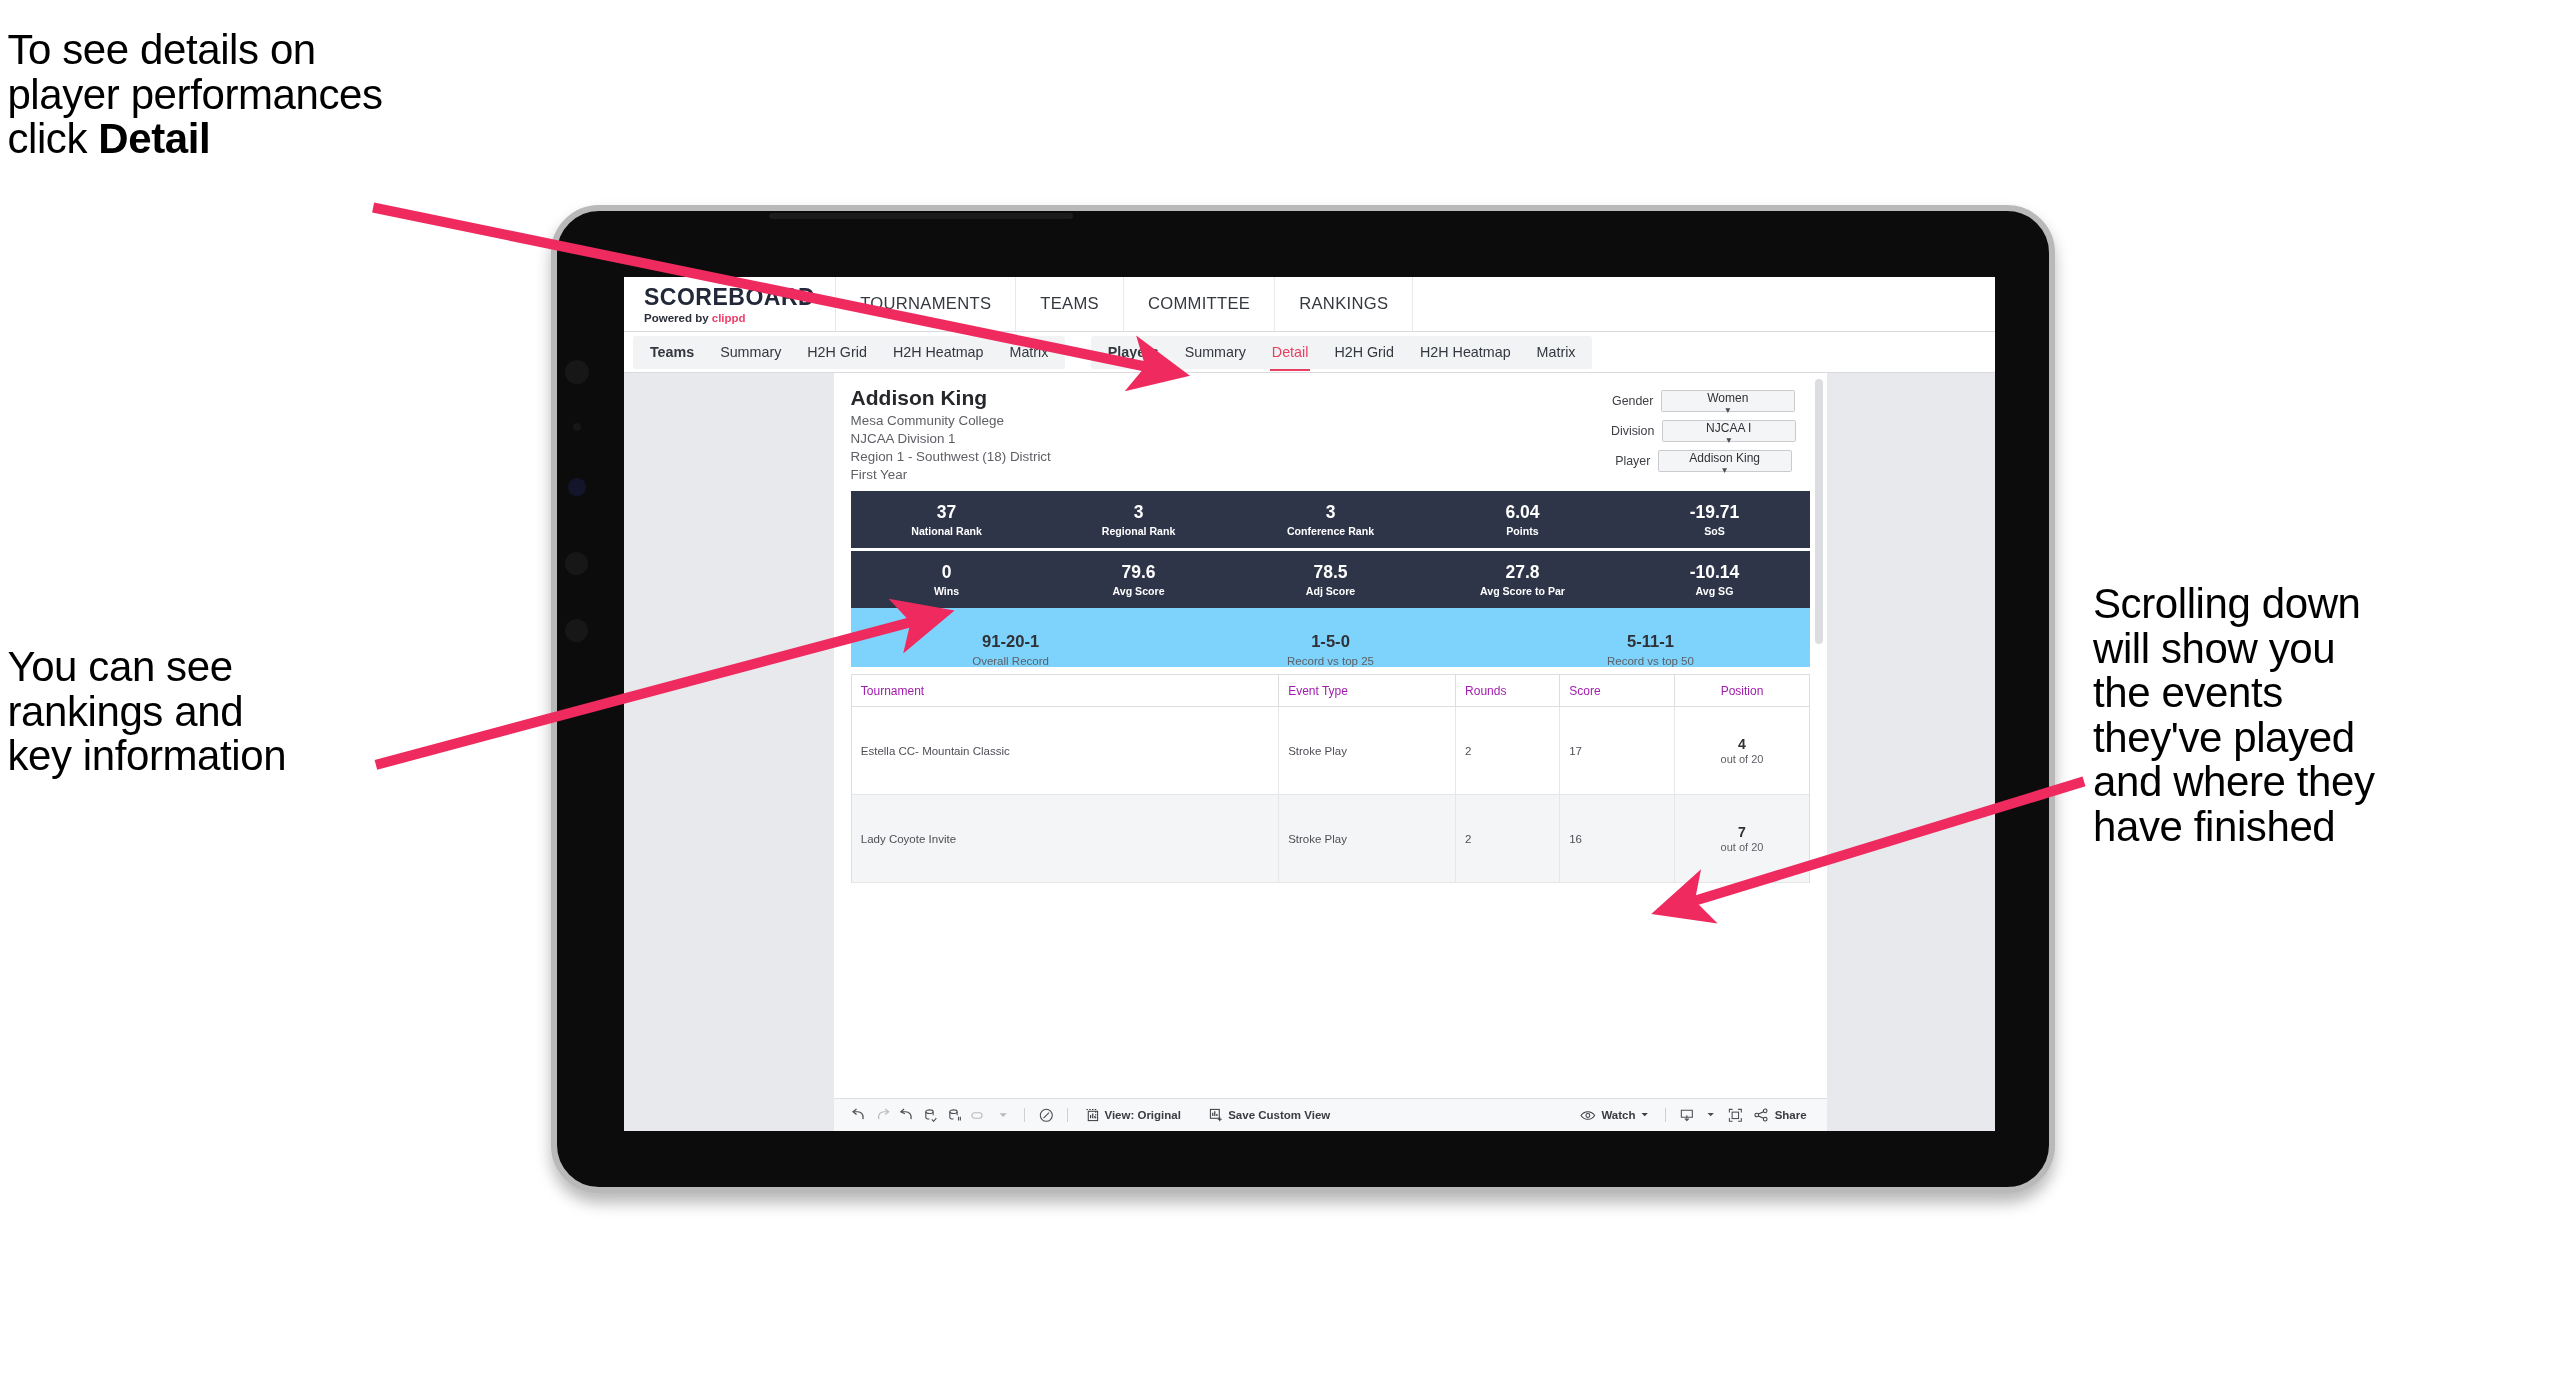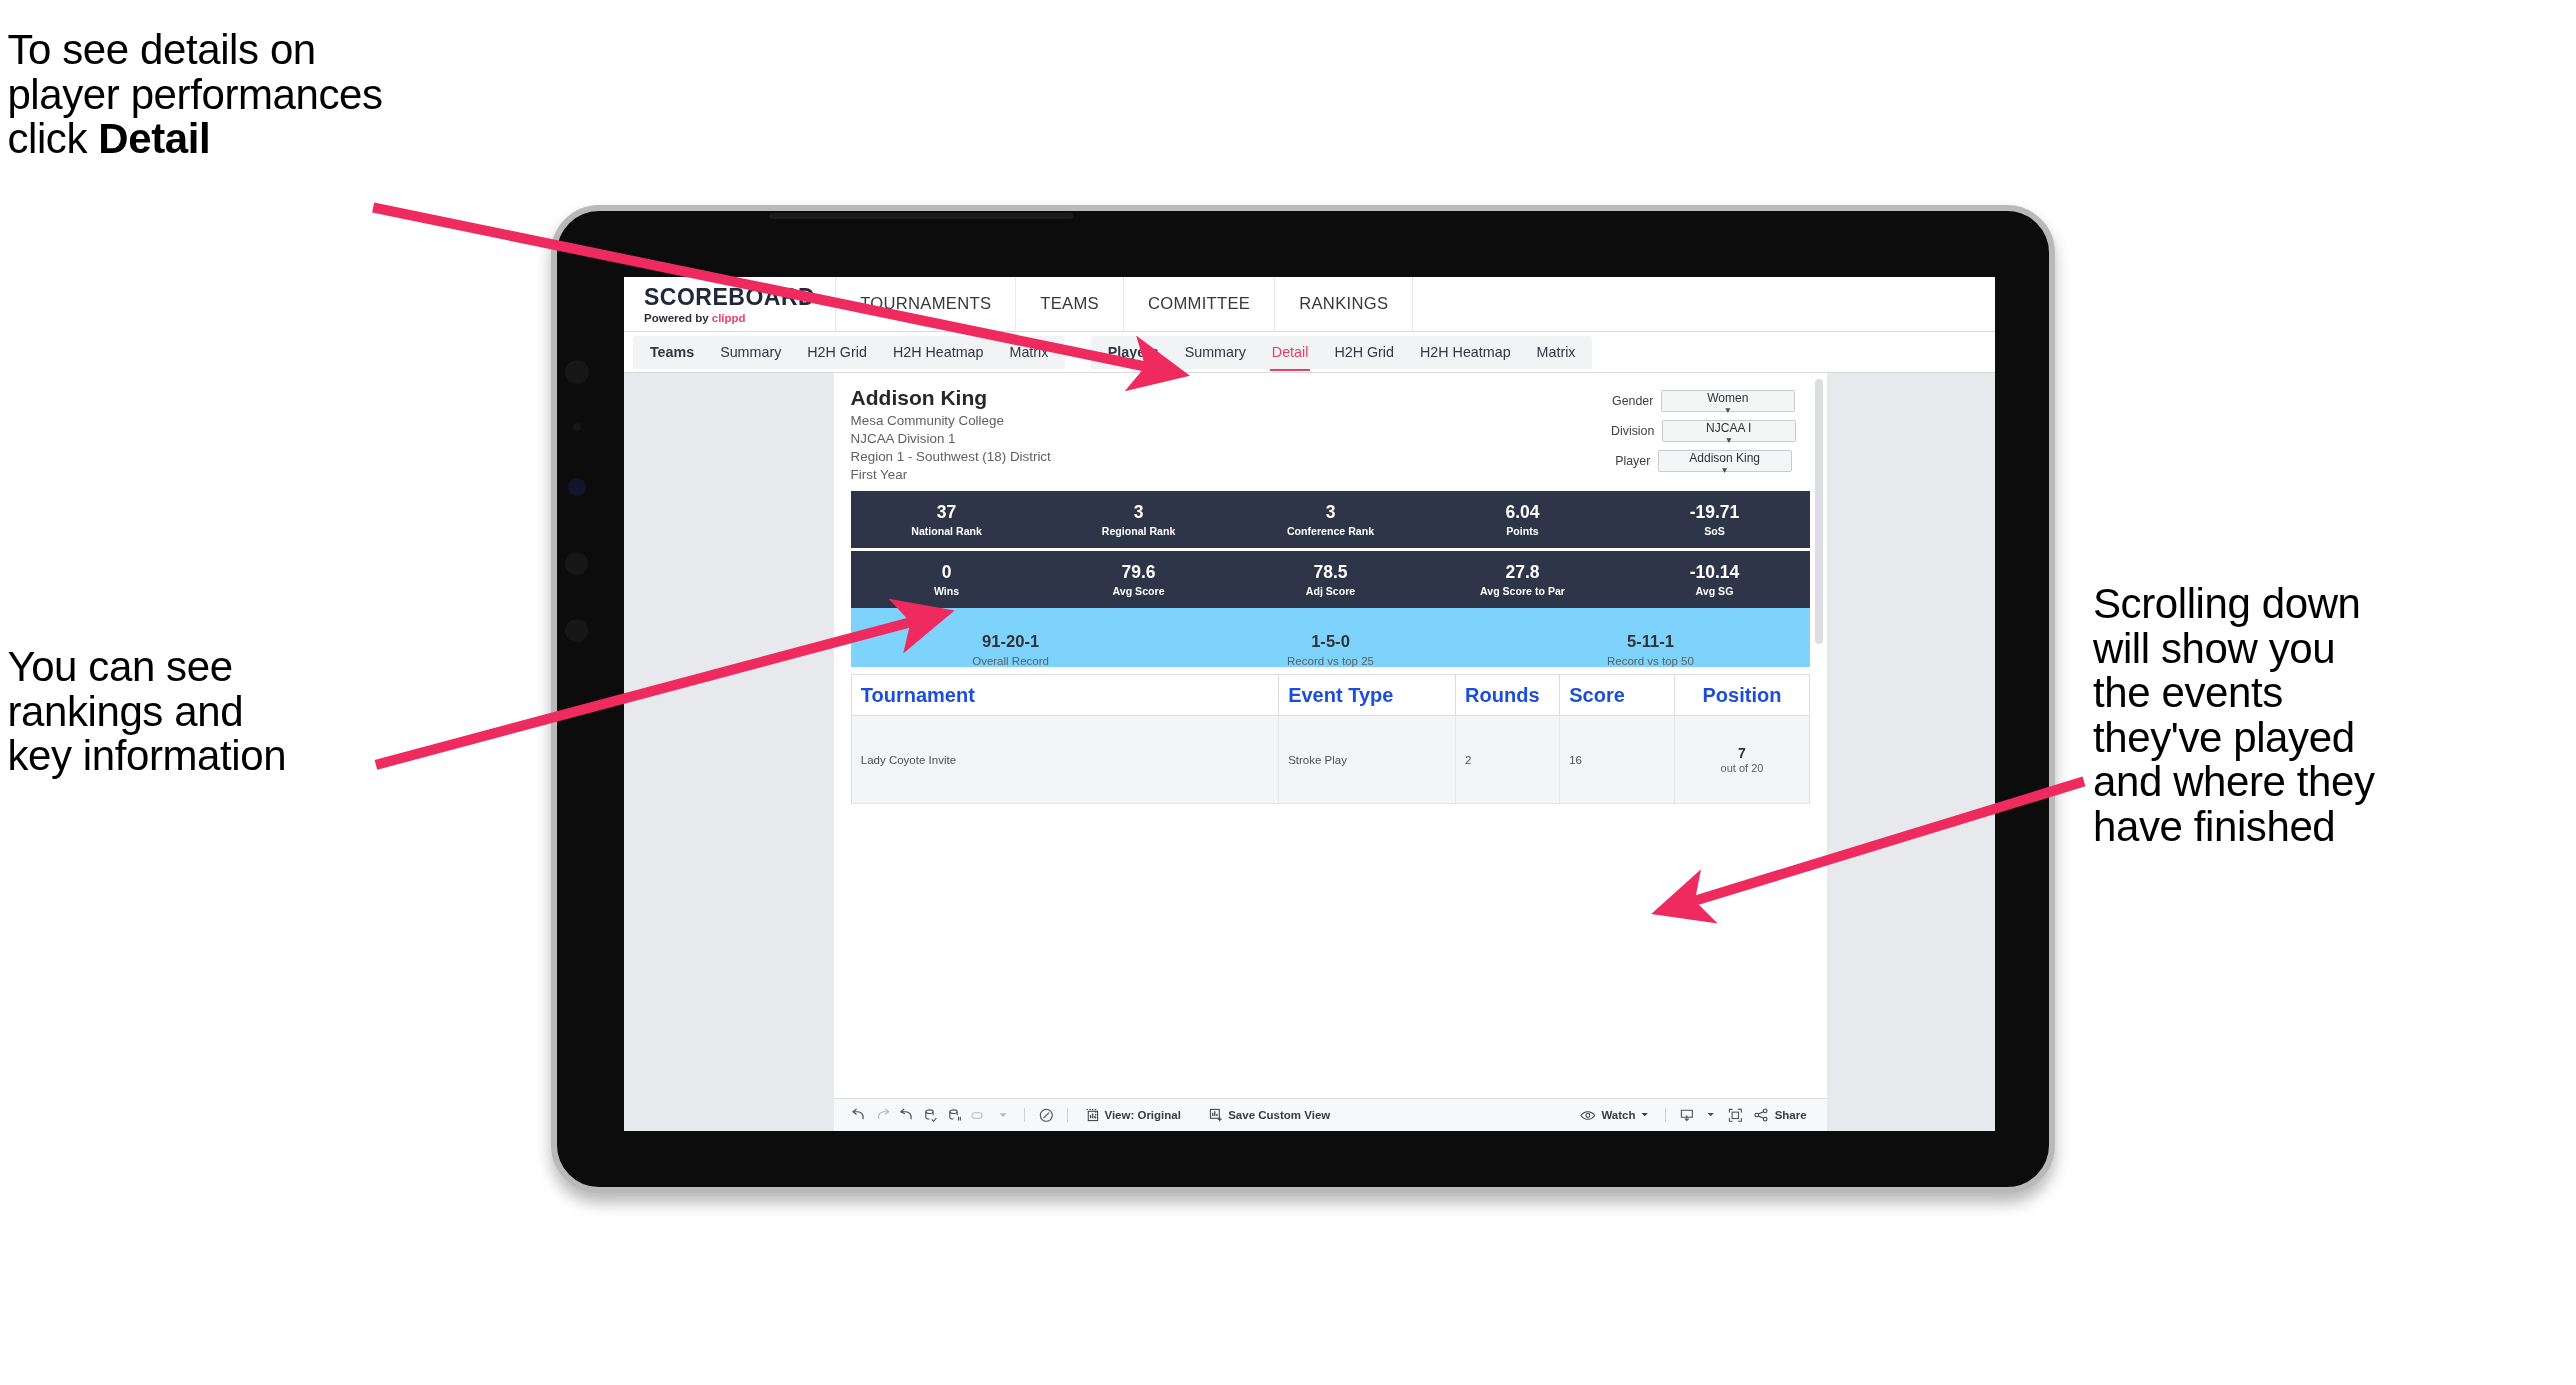--- a/index.html
+++ b/index.html
@@ -167,21 +167,21 @@
     display: flex; height: 59px; align-items: flex-end; background:#7dd3fc;
   }
   .record-band .cell { flex: 1; text-align: center; }
   .record-band .cell .val { font-size: 16.6px; font-weight: 700; color: #303136; }
   .record-band .cell .lab { font-size: 11.5px; color: #5e6066; margin-top: 2.8px; }
 
   
   .events { margin-top: 7.4px; border: 0.9px solid #dcdee1; border-bottom: none; }
   .events table { width: 100%; border-collapse: collapse; table-layout: fixed; }
   .events th {
-    text-align: left; font-size: 20px; font-weight: 700; color: #1d4ed8;
+    text-align: left; font-size: 12px; font-weight: 400; color: #a21caf;
     padding: 8.3px 9.2px; border-right: 0.9px solid #dcdee1;
     border-bottom: 0.9px solid #dcdee1; background: #fff;
   }
   .events th.ctr { text-align: center; }
   .events th:last-child { border-right: none; }
   .events td {
     font-size: 11.5px; color: #4d4f55;
     padding: 9.2px; border-right: 0.9px solid #e4e6e8;
     border-bottom: 0.9px solid #e4e6e8;
     height: 88px; vertical-align: middle;
@@ -404,20 +404,30 @@
                 <thead>
                   <tr>
                     <th>Tournament</th>
                     <th>Event Type</th>
                     <th>Rounds</th>
                     <th>Score</th>
                     <th class="ctr">Position</th>
                   </tr>
                 </thead>
                 <tbody>
+                  <tr>
+                    <td>Estella CC- Mountain Classic</td>
+                    <td>Stroke Play</td>
+                    <td>2</td>
+                    <td>17</td>
+                    <td class="pos">
+                      <div class="p1">4</div>
+                      <div class="p2">out of 20</div>
+                    </td>
+                  </tr>
                   <tr class="alt">
                     <td>Lady Coyote Invite</td>
                     <td>Stroke Play</td>
                     <td>2</td>
                     <td>16</td>
                     <td class="pos">
                       <div class="p1">7</div>
                       <div class="p2">out of 20</div>
                     </td>
                   </tr>

